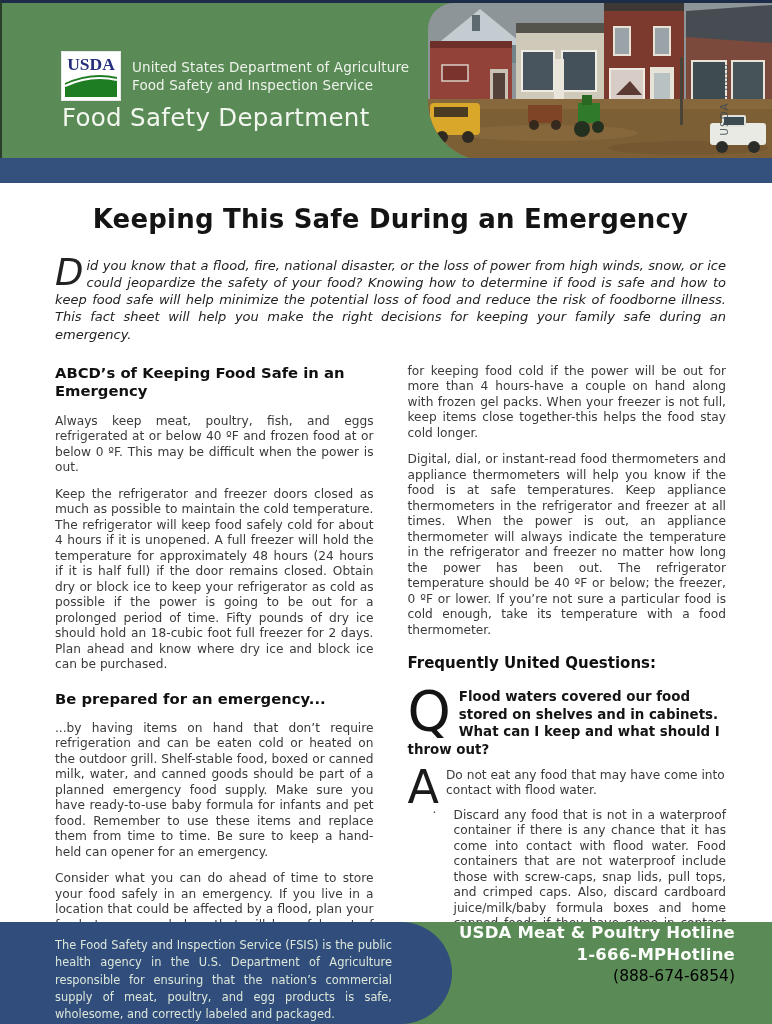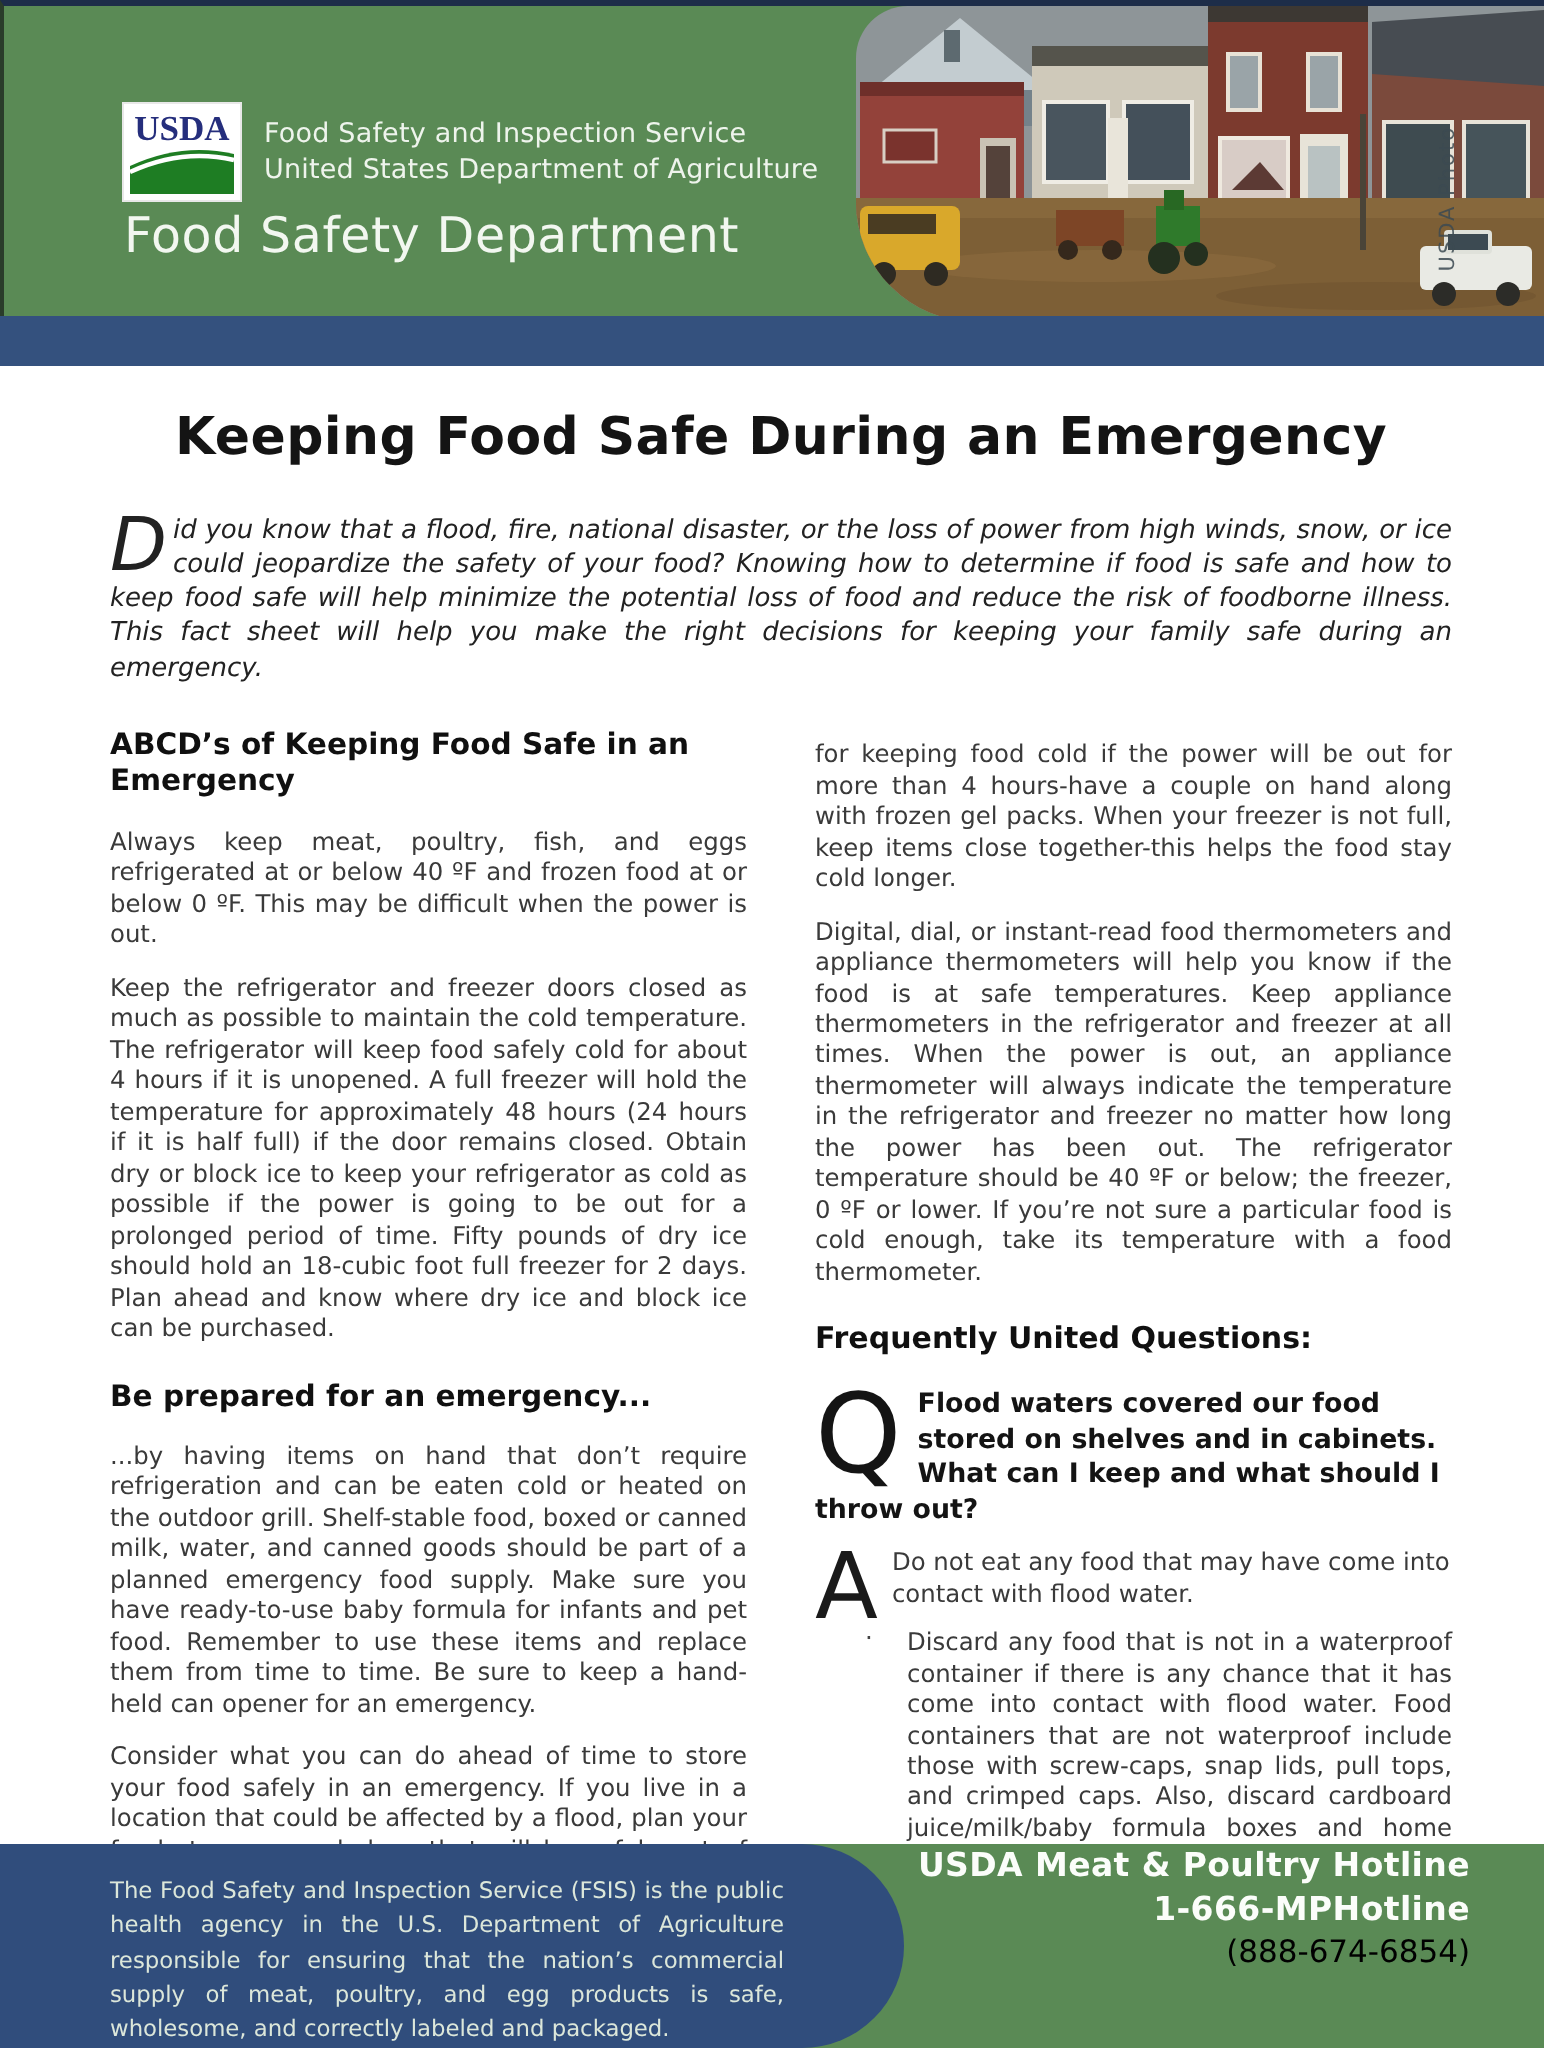--- a/index.html
+++ b/index.html
@@ -56,21 +56,21 @@
   }
   .intro {
     margin-top: 23px; font-style: italic; color: #222;
     font-size: 13px; line-height: 1.32; text-align: justify;
   }
   .intro .dropcap {
     float: left; font-size: 37px; line-height: 27px;
     padding: 2px 3px 0 0; font-weight: 500;
   }
 
-  .columns { display: flex; gap: 34px; margin-top: 21px; align-items: center; }
+  .columns { display: flex; gap: 34px; margin-top: 21px; }
   .col { flex: 1; font-size: 12.2px; line-height: 1.27; color: #3a3a3a; text-align: justify; }
   .col p { margin: 0 0 11px 0; }
   .section-heading {
     font-size: 14.8px; font-weight: bold; color: #101010;
     text-align: left; line-height: 1.25; margin: 0 0 13px 0;
   }
   .section-heading.spaced { margin-top: 17px; }
 
   
   .faq-heading { font-size: 15px; font-weight: bold; color: #101010; text-align: left; margin: 16px 0 15px 0; }
@@ -111,22 +111,22 @@
   <div class="header">
     <div class="usda-logo">
       <svg viewBox="0 0 58 48">
         <rect x="0" y="0" width="58" height="48" fill="#ffffff"></rect>
         <text x="29" y="18" text-anchor="middle" font-family="Liberation Serif, serif" font-size="17.5" font-weight="bold" fill="#252e7c">USDA</text>
         <path d="M3 31 Q29 19 55 25 L55 45 L3 45 Z" fill="#1e7d23"></path>
         <path d="M3 34 Q29 22 55 28" stroke="#ffffff" stroke-width="2.2" fill="none"></path>
       </svg>
     </div>
     <div class="dept-lines">
+      <div>United States Department of Agriculture</div>
       <div>Food Safety and Inspection Service</div>
-      <div>United States Department of Agriculture</div>
     </div>
     <div class="banner-title">Food Safety Department</div>
 
     <div class="header-photo">
       <svg viewBox="0 0 344 158" preserveAspectRatio="none">
         <rect width="344" height="158" fill="#8e9598"></rect>
 
         <polygon points="8,42 52,6 96,42" fill="#c3ccd0"></polygon>
         <rect x="14" y="42" width="76" height="18" fill="#74828a"></rect>
         <rect x="44" y="12" width="8" height="16" fill="#5d6a70"></rect>
@@ -186,21 +186,21 @@
 
         <rect x="252" y="54" width="3" height="68" fill="#4a4438"></rect>
       </svg>
       <span class="photo-credit">USDA Photo</span>
     </div>
   </div>
 
   <div class="divider-bar"></div>
 
   <div class="main">
-    <h1 class="page-title">Keeping Food Safe During an Emergency</h1>
+    <h1 class="page-title">Keeping This Safe During an Emergency</h1>
 
     <p class="intro">
       <span class="dropcap">D</span>
       <span>id you know that a flood, fire, national disaster, or the loss of power from high winds, snow, or ice could jeopardize the safety of your food? Knowing how to determine if food is safe and how to keep food safe will help minimize the potential loss of food and reduce the risk of foodborne illness. This fact sheet will help you make the right decisions for keeping your family safe during an emergency.</span>
     </p>
 
     <div class="columns">
 
       <div class="col">
         <div class="section-heading">ABCD’s of Keeping Food Safe in an Emergency</div>

